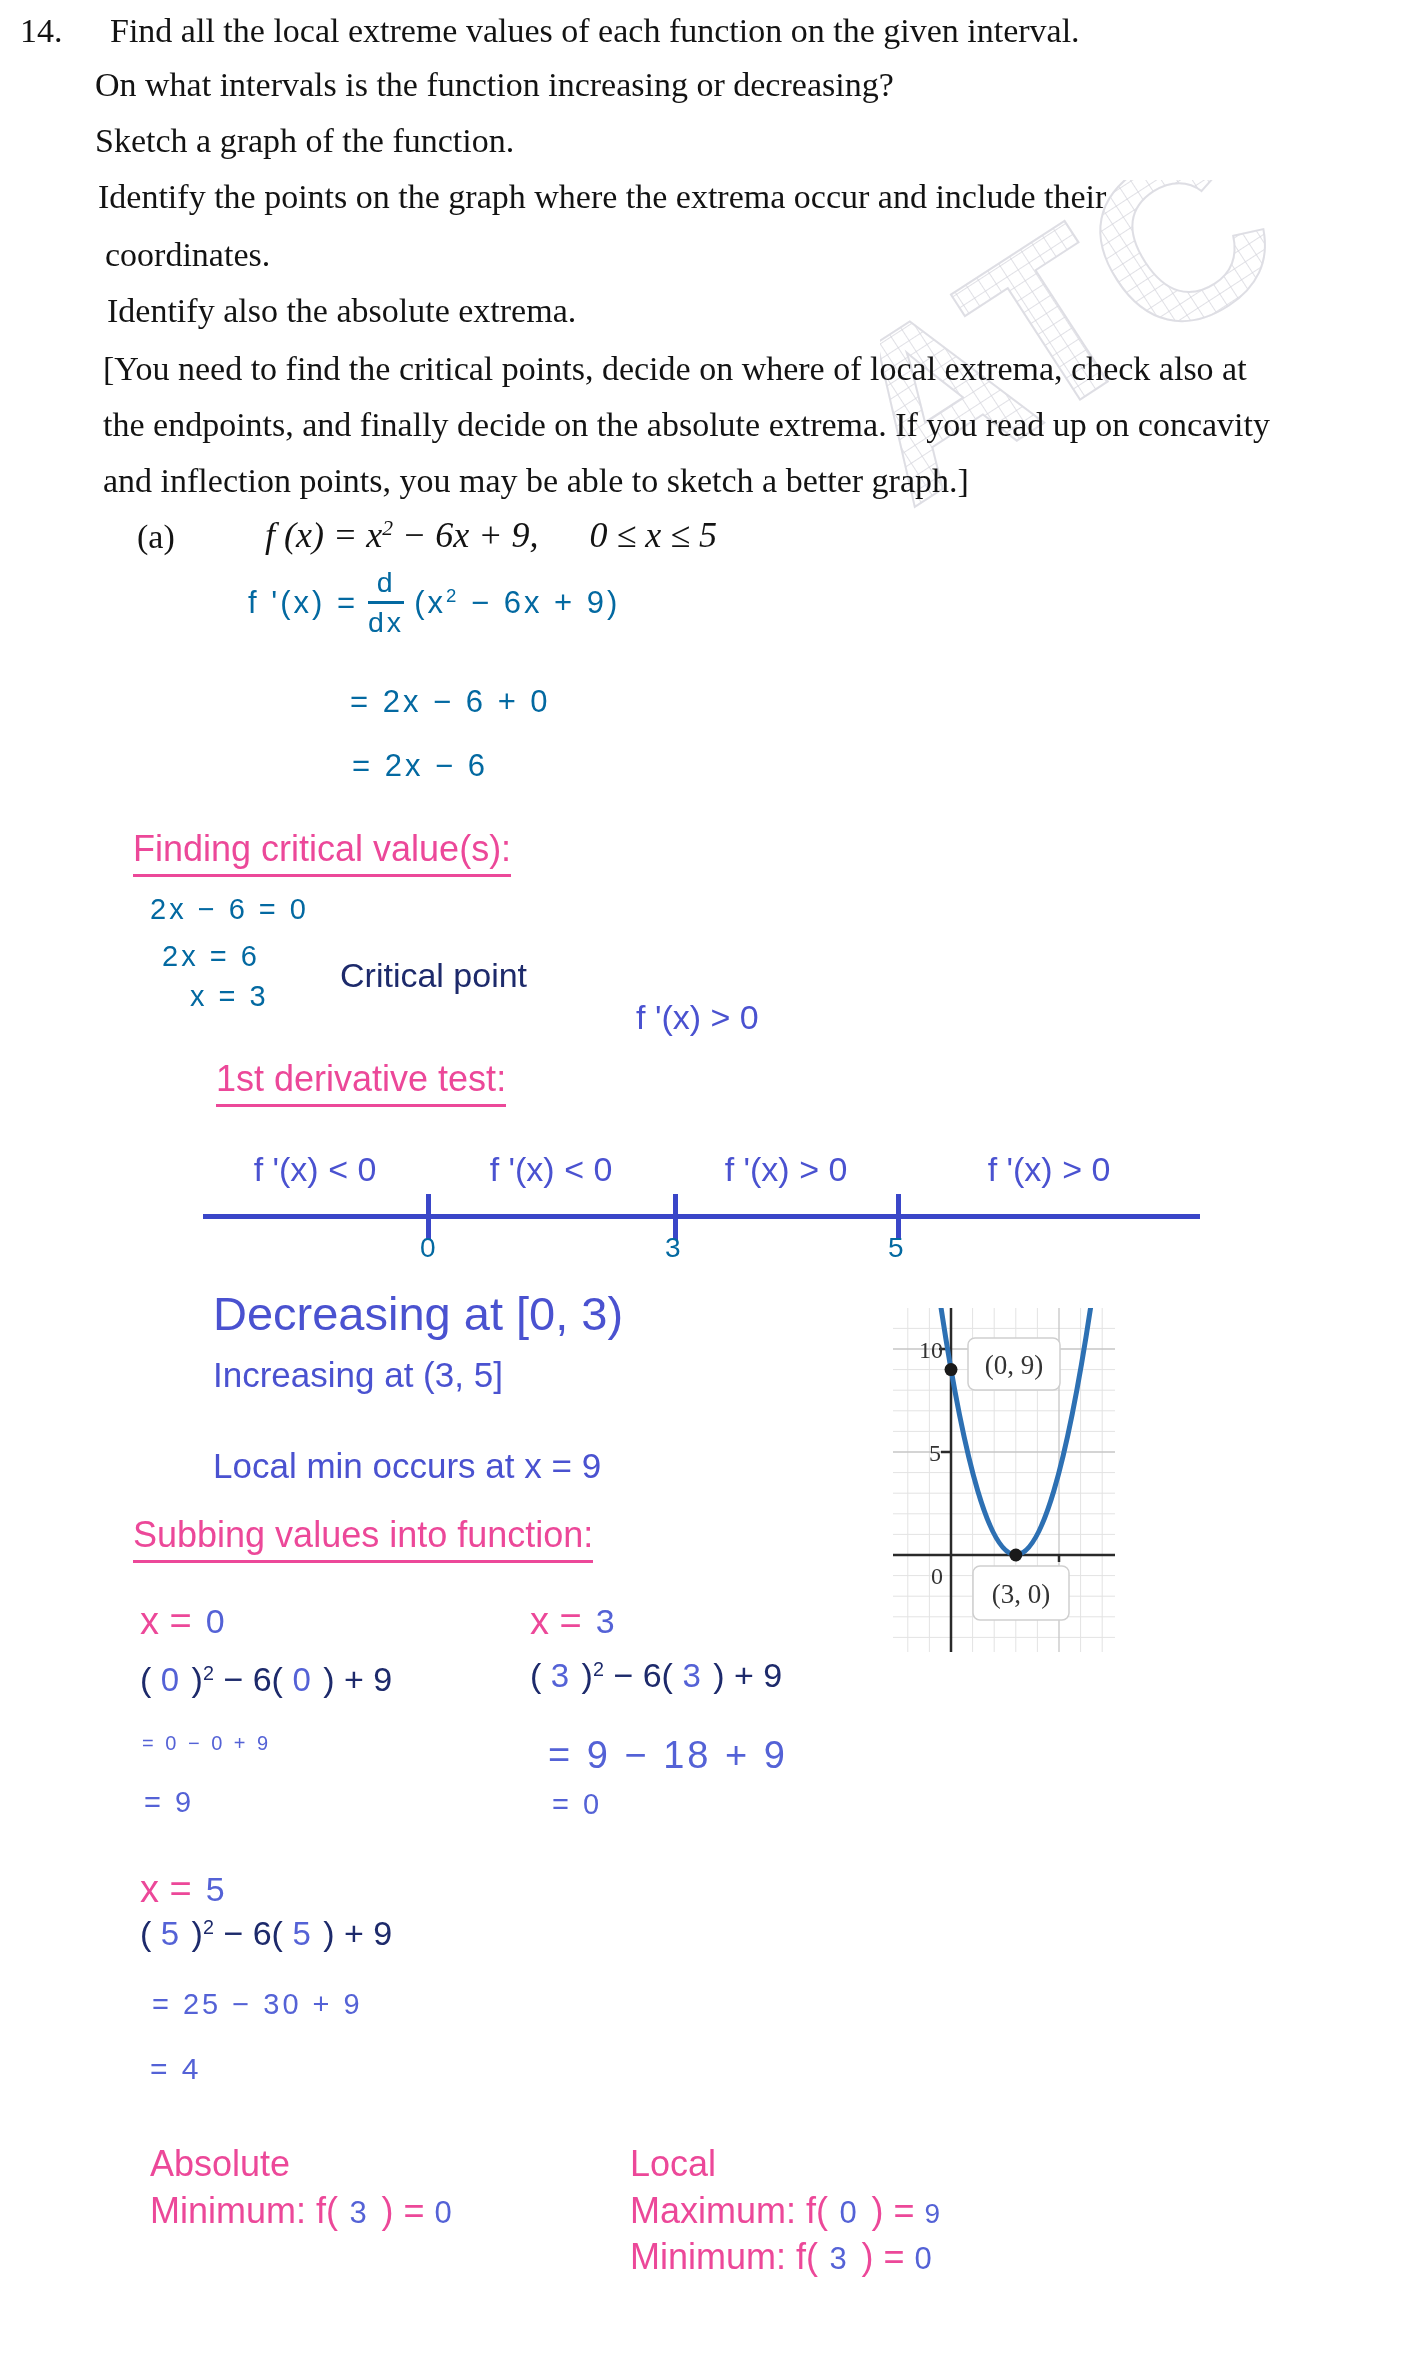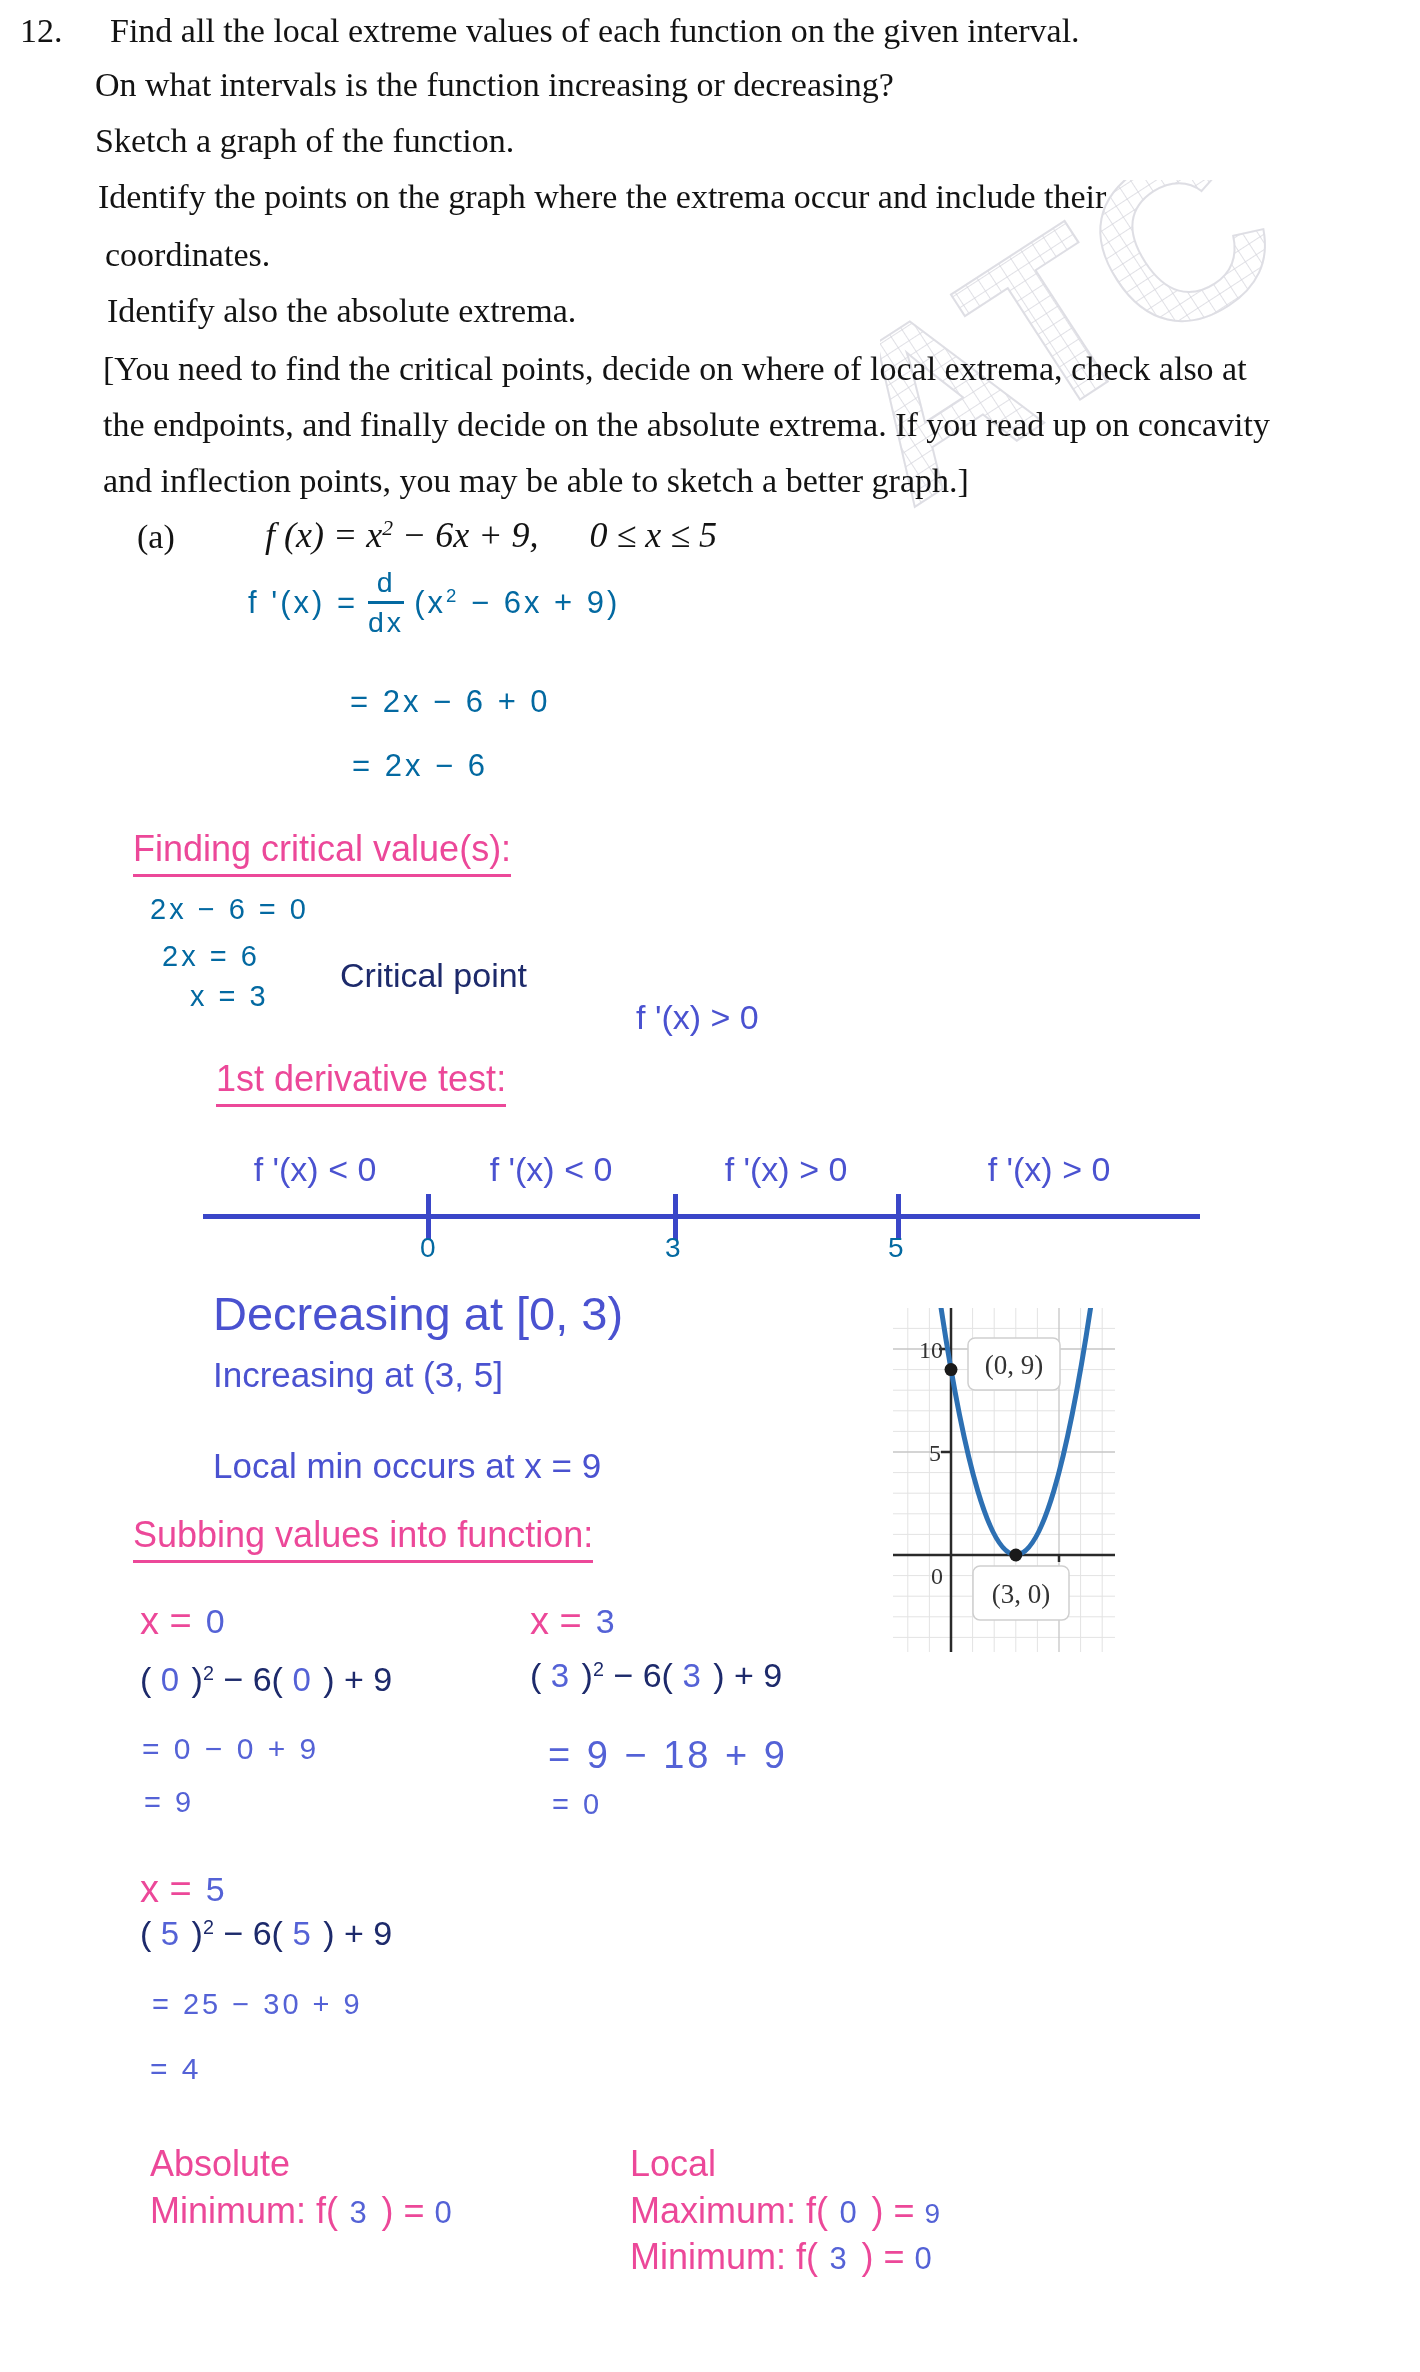--- a/index.html
+++ b/index.html
@@ -32,21 +32,21 @@
   <defs>
     <pattern id="xh" width="13" height="13" patternUnits="userSpaceOnUse">
       <path d="M0 0 H13 M0 0 V13" stroke="#c9c9d2" stroke-width="1.5" fill="none"></path>
     </pattern>
   </defs>
   <g transform="translate(30,330) rotate(-33)" opacity="0.75">
     <text x="0" y="0" font-family="Liberation Sans, sans-serif" font-weight="bold" font-size="230" fill="url(#xh)" stroke="#d4d4dc" stroke-width="2">ATC</text>
   </g>
 </svg>
 
-<div class="abs print z1" style="left:20px;top:12px;">12.</div>
+<div class="abs print z1" style="left:20px;top:12px;">14.</div>
 <div class="abs print z1" style="left:95px;top:12px;margin-left:15px;">Find all the local extreme values of each function on the given interval.</div>
 <div class="abs print z1" style="left:95px;top:66px;">On what intervals is the function increasing or decreasing?</div>
 <div class="abs print z1" style="left:95px;top:122px;">Sketch a graph of the function.</div>
 <div class="abs print z1" style="left:98px;top:178px;">Identify the points on the graph where the extrema occur and include their</div>
 <div class="abs print z1" style="left:105px;top:236px;">coordinates.</div>
 <div class="abs print z1" style="left:107px;top:292px;">Identify also the absolute extrema.</div>
 <div class="abs print z1" style="left:103px;top:350px;">[You need to find the critical points, decide on where of local extrema, check also at</div>
 <div class="abs print z1" style="left:103px;top:406px;">the endpoints, and finally decide on the absolute extrema. If you read up on concavity</div>
 <div class="abs print z1" style="left:103px;top:462px;">and inflection points, you may be able to sketch a better graph.]</div>
 
@@ -154,21 +154,21 @@
   </g>
 </svg>
 
 <div class="abs row z1" style="left:140px;top:1600px;">
   <span class="navy" style="font-size:38px;">x =</span>
   <span class="hw2" style="font-size:34px;margin-left:14px;">0</span>
 </div>
 <div class="abs z1" style="left:140px;top:1660px;font-size:33px;">
   <span class="navy-sm">( </span><span class="hw2">0</span><span class="navy-sm"> )</span><span class="navy-sm sup">2</span><span class="navy-sm"> − 6( </span><span class="hw2">0</span><span class="navy-sm"> ) + 9</span>
 </div>
-<div class="abs hw2 z1" style="left:142px;top:1732px;font-size:30px;">= 0 − 0 + 9</div>
+<div class="abs hw2 z1" style="left:142px;top:1732px;font-size:20px;">= 0 − 0 + 9</div>
 <div class="abs hw2 z1" style="left:144px;top:1786px;font-size:29px;">= 9</div>
 
 <div class="abs row z1" style="left:530px;top:1600px;">
   <span class="navy" style="font-size:38px;">x =</span>
   <span class="hw2" style="font-size:34px;margin-left:14px;">3</span>
 </div>
 <div class="abs z1" style="left:530px;top:1656px;font-size:33px;">
   <span class="navy-sm">( </span><span class="hw2">3</span><span class="navy-sm"> )</span><span class="navy-sm sup">2</span><span class="navy-sm"> − 6( </span><span class="hw2">3</span><span class="navy-sm"> ) + 9</span>
 </div>
 <div class="abs hw2 z1" style="left:548px;top:1734px;font-size:38px;">= 9 − 18 + 9</div>

